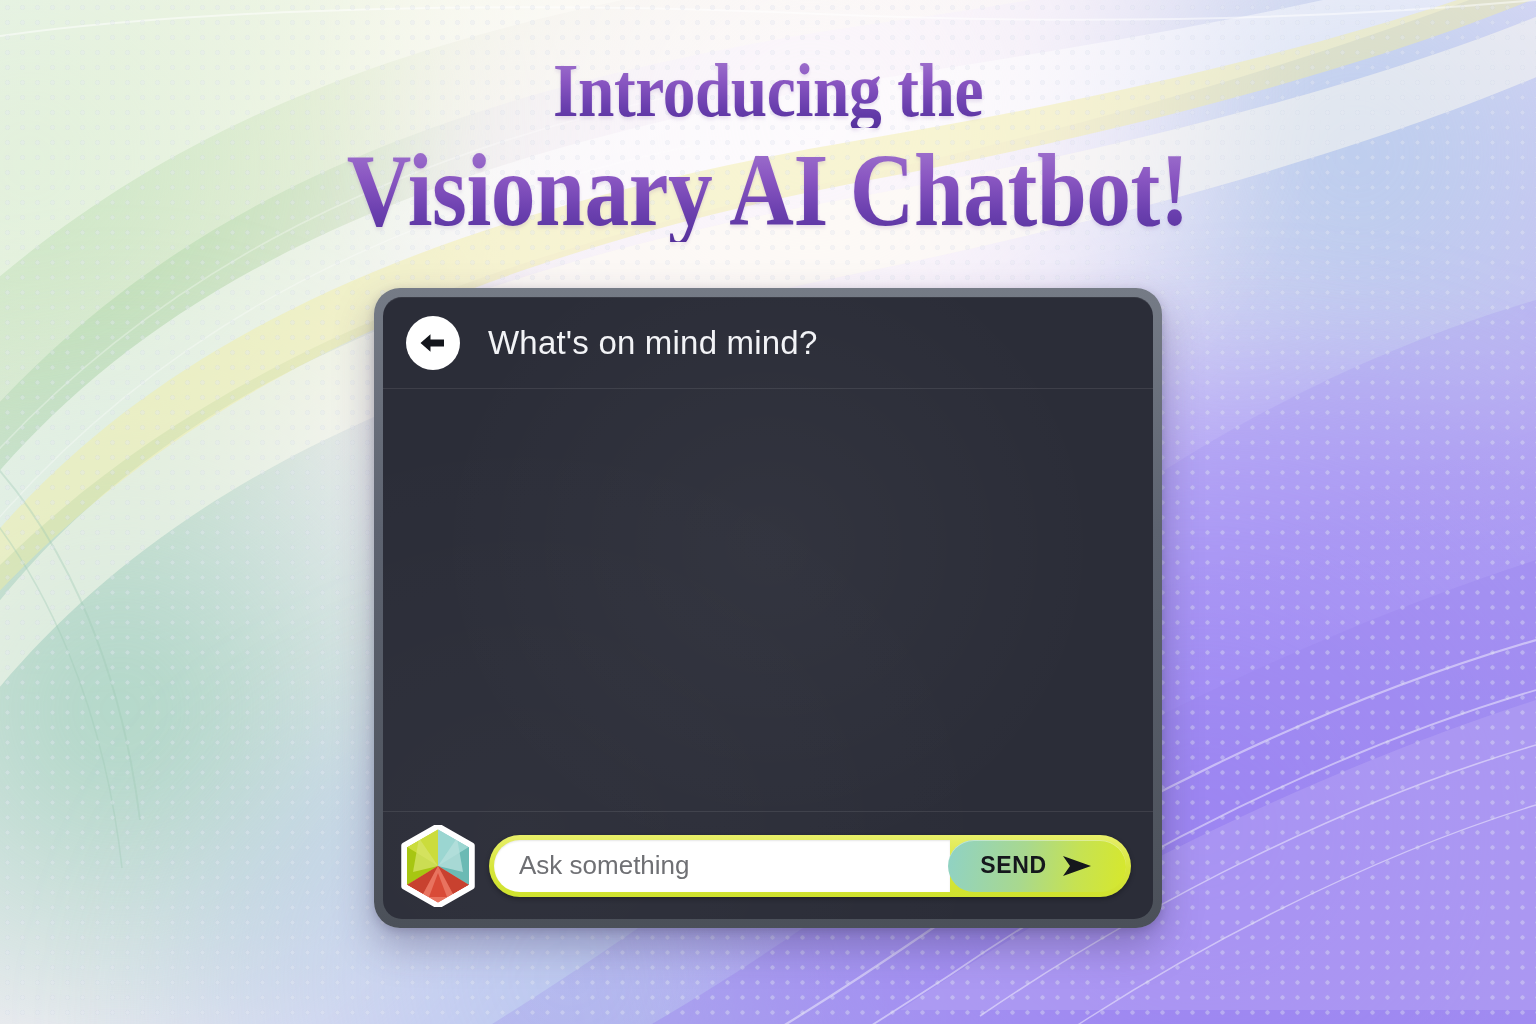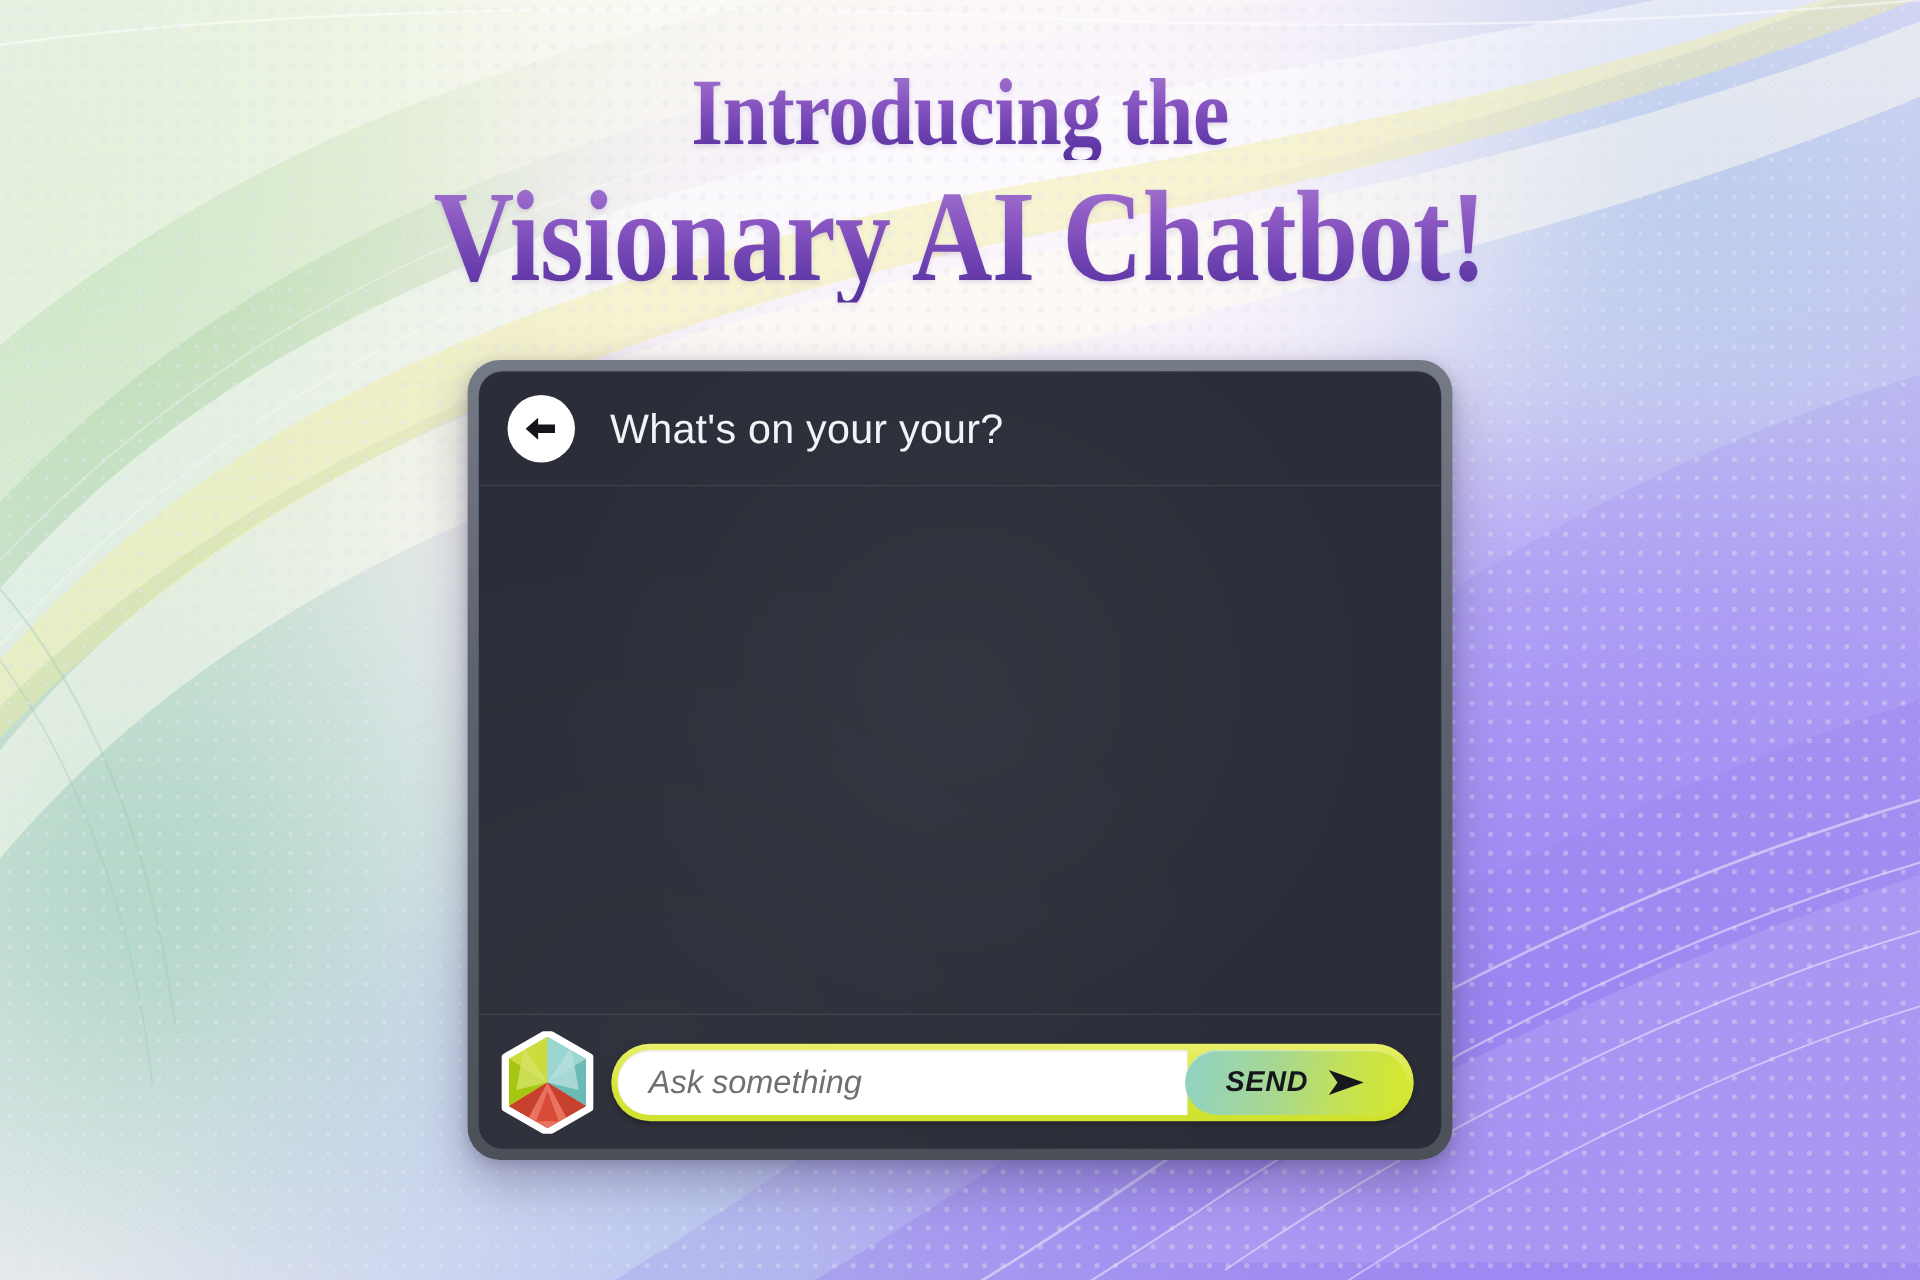--- a/index.html
+++ b/index.html
@@ -160,21 +160,20 @@
   #input-pill{
     flex:1 1 auto;
     margin-left:14px;
     height:62px;
     border-radius:34px;
     background:linear-gradient(180deg,#e8ef6a 0%, #d6e53a 55%, #cfe22e 100%);
     padding:5px;
     display:flex; align-items:center;
     box-shadow:0 2px 5px rgba(0,0,0,.3);
     position:relative;
-    font-style:italic;
   }
   #input-field{
     flex:1 1 auto;
     height:100%;
     background:#ffffff;
     border-radius:30px 0 0 30px;
     display:flex; align-items:center;
     padding-left:25px;
     cursor:text;
     box-shadow:inset 0 1px 2px rgba(0,0,0,.10);
@@ -279,21 +278,21 @@
 
   <div id="chat-window">
     <div id="chat-inner">
 
       <div id="chat-header">
         <div id="back-button">
           <svg width="34" height="34" viewBox="0 0 34 34">
             <path d="M4.5 17 L14.5 8.2 L14.5 13.6 L28 13.6 L28 20.4 L14.5 20.4 L14.5 25.8 Z" fill="#14161c"></path>
           </svg>
         </div>
-        <div id="header-title">What's on your your?</div>
+        <div id="header-title">What's on mind mind?</div>
       </div>
 
       <div id="messages"></div>
 
       <div id="composer">
 
         <svg id="brand-logo" viewBox="0 0 74 82">
           <defs>
             <clipPath id="hexclip">
               <polygon points="37,4 68,22 68,60 37,78 6,60 6,22"></polygon>

